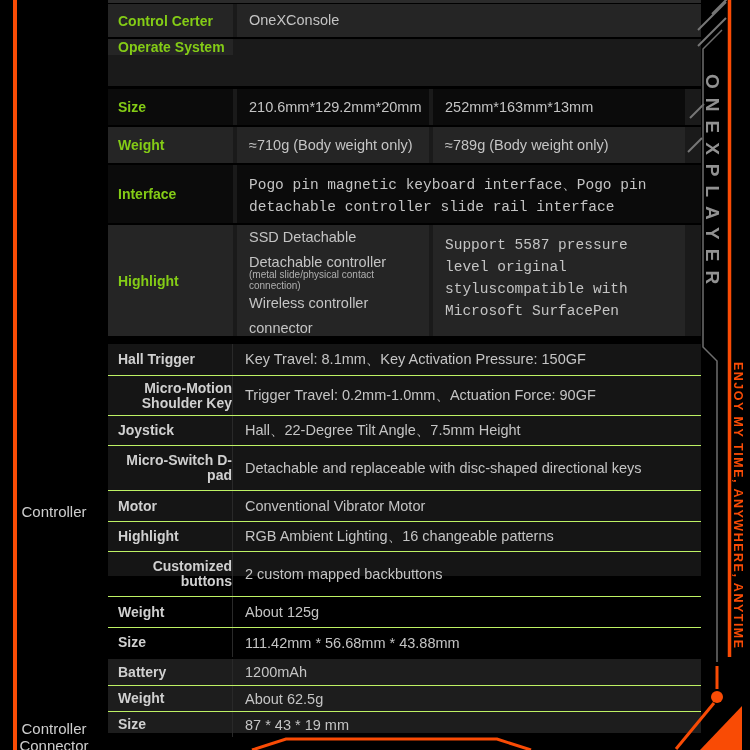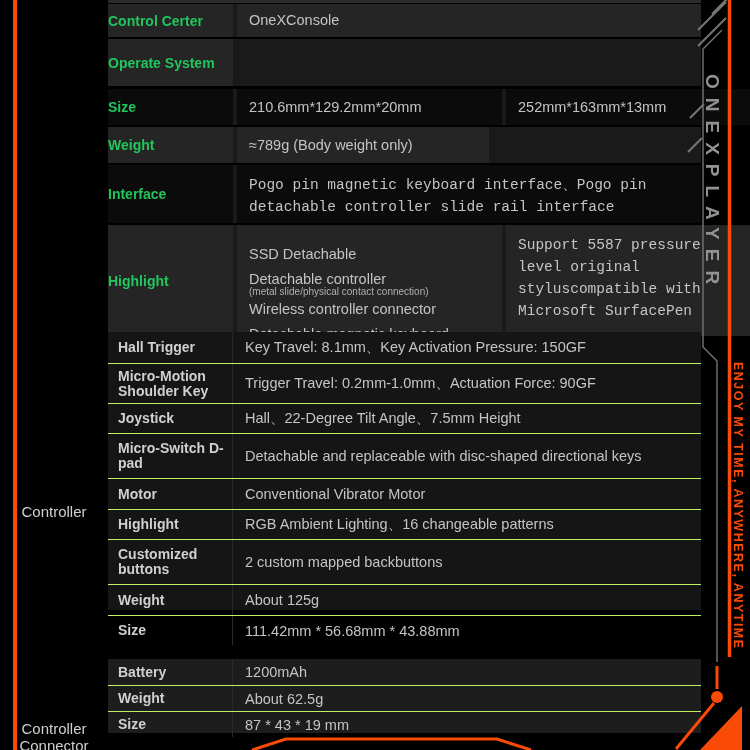--- a/index.html
+++ b/index.html
@@ -10,43 +10,43 @@
   }
   
   .left-rail{position:absolute;left:0;top:0;width:108px;height:750px;background:#000;border-radius:14px;}
   .accent-line{position:absolute;left:13px;top:0;width:4px;height:750px;background:#f94b05;}
   .rail-label{position:absolute;left:6px;width:96px;text-align:center;font-size:15px;line-height:17px;color:#cfcfcf;}
   .rail-controller{top:503px;}
   .rail-connector{top:720px;}
   
   .sliver{position:absolute;left:108px;top:0;width:593px;height:3px;background:#2b2b2b;}
   .trow{position:absolute;left:108px;width:593px;display:flex;gap:4px;background:#1a1a1a;}
-  .trow .lcell{flex:none;width:125px;display:flex;align-items:center;box-sizing:border-box;font-weight:600;font-size:14px;line-height:16px;color:#22c55e;}
+  .trow .lcell{flex:none;width:125px;display:flex;align-items:center;padding-left:10px;box-sizing:border-box;font-weight:600;font-size:14px;line-height:16px;color:#84cc16;}
   .trow .vcell{flex:1;display:flex;align-items:center;padding-left:12px;padding-right:8px;box-sizing:border-box;font-size:14.5px;line-height:19px;color:#c4c4c4;}
-  .trow .vcell.v1{flex:none;width:265px;}
+  .trow .vcell.v1{flex:none;width:192px;}
   .trow .vcell.v2{flex:none;width:252px;}
   .trow.gray .lcell,.trow.gray .vcell{background:#252525;}
   .trow.black .lcell,.trow.black .vcell{background:#0b0b0b;}
   .r0{top:4px;height:33px;}
-  .r1{top:39px;height:47px;}
+  .r1{top:39px;height:47px;flex-direction:column;}
   .r2{top:89px;height:36px;}
   .r3{top:127px;height:36px;}
   .r4{top:165px;height:58px;}
   .r5{top:225px;height:111px;}
-  .vcell.multi{display:block;padding-top:17px;}
+  .vcell.multi{display:block;padding-top:0;}
   .vcell.multi .hl-line{font-size:14.5px;line-height:25px;color:#c4c4c4;}
   .vcell.multi .hl-note{font-size:10px;line-height:11px;margin-top:-6px;color:#b0b0b0;}
   .vcell.wrap2{display:block;padding-top:9px;line-height:22px;font-family:Liberation Mono, monospace;}
   
   .block{position:absolute;left:108px;width:593px;display:flex;flex-direction:column;}
   .block .srow{display:flex;box-sizing:border-box;}
   .block .srow + .srow{border-top:1px solid #bef264;}
   .block .slabel{flex:none;width:125px;display:flex;align-items:center;padding-left:10px;box-sizing:border-box;border-right:1px solid #292929;font-weight:600;font-size:14px;line-height:15px;color:#d0d0d0;}
   .block .svalue{flex:1;display:flex;align-items:center;padding-left:12px;box-sizing:border-box;font-size:14.5px;color:#c4c4c4;}
-  .block.controller{top:332px;height:278px;background:#151515;}
+  .block.controller{top:344px;height:232px;background:#151515;text-align:right;}
   .block.connector{top:659px;height:74px;background:#1d1d1d;}
   .h31{height:31px;flex:none;}
   .h40{height:40px;flex:none;}
   .h30{height:30px;flex:none;}
   .h45{height:45px;flex:none;}
   .h26{height:26px;flex:none;}
   
   .brand{
     position:absolute;left:701px;top:74px;height:290px;
     writing-mode:vertical-rl;font-size:19px;font-weight:700;letter-spacing:9px;
@@ -82,20 +82,21 @@
   </div>
 
   <div class="trow black r2">
     <div class="lcell">Size</div>
     <div class="vcell v1">210.6mm*129.2mm*20mm</div>
     <div class="vcell v2">252mm*163mm*13mm</div>
   </div>
 
   <div class="trow gray r3">
     <div class="lcell">Weight</div>
+    <div class="vcell v1">≈710g (Body weight only)</div>
     <div class="vcell v2">≈789g (Body weight only)</div>
   </div>
 
   <div class="trow black r4">
     <div class="lcell">Interface</div>
     <div class="vcell wrap2">Pogo pin magnetic keyboard interface、Pogo pin detachable controller slide rail interface</div>
   </div>
 
   <div class="trow gray r5">
     <div class="lcell">Highlight</div>

